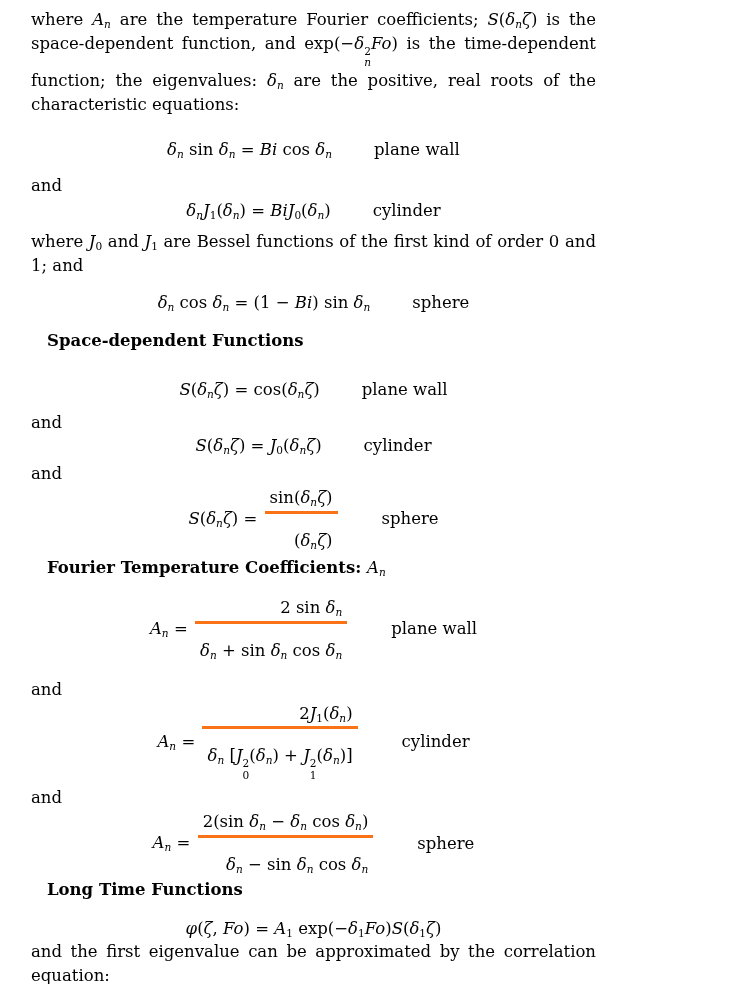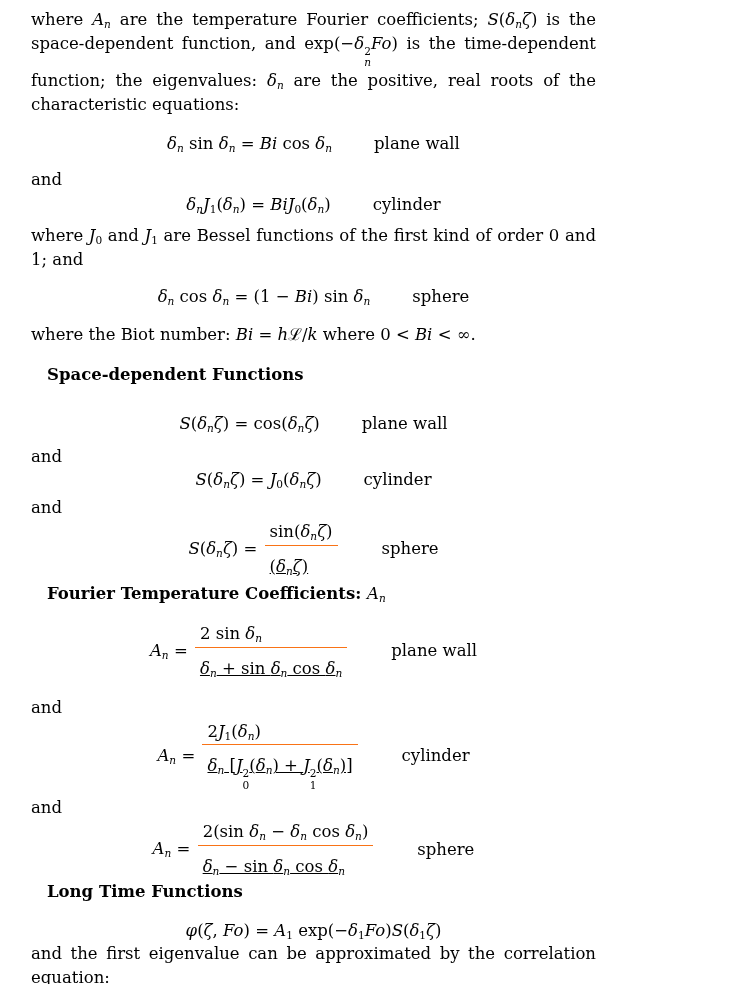--- a/index.html
+++ b/index.html
@@ -19,60 +19,59 @@
   .heading { margin: 16px; font-weight: bold; line-height: 24px; }
   .heading m { font-weight: normal; }
   m { font-style: italic; }
   sub { font-size: 0.64em; vertical-align: -0.3em; line-height: 0; }
   ss { display: inline-flex; flex-direction: column; align-items: flex-start;
        font-size: 0.64em; line-height: 1.1; vertical-align: -0.55em; }
   ss su, ss sb { display: block; font-style: normal; }
   .eq { display: flex; justify-content: center; align-items: center; line-height: 1.3; }
   .eqlabel { margin-left: 42px; white-space: nowrap; }
   .mrow { white-space: nowrap; }
-  .frac { display: inline-block; vertical-align: middle; text-align: left; margin: 0 2px; }
+  .frac { display: inline-block; vertical-align: middle; text-align: right; margin: 0 2px; }
   .frac .num { display: block; padding: 1px 5px 2px; }
-  .frac .den { display: block; border-top: 1px solid #f97316; padding: 10px 5px 1px; text-decoration: underline; }
+  .frac .den { display: block; border-top: 3px solid #f97316; padding: 16px 5px 1px; }
   .bigd { line-height: 0; vertical-align: middle; font-weight: 300; }
   .bigd.paren { font-size: 42px; }
   .bigd.bracket { font-size: 54px; }
   .exp { font-size: 11px; line-height: 0; }
   .exp-paren { vertical-align: 15px; margin-left: 1px; }
   .exp-bracket { vertical-align: 24px; margin-left: 1px; }
 </style>
 </head>
 <body>
 
 <div class="page">
 
   <p class="para">where <m>A</m><sub><m>n</m></sub> are the temperature Fourier coefficients; <m>S</m>(<m>δ</m><sub><m>n</m></sub><m>ζ</m>) is the space-dependent function, and exp(−<m>δ</m><ss>
         <su>2</su>
         <sb><m>n</m></sb>
       </ss><m>Fo</m>) is the time-dependent function; the eigenvalues: <m>δ</m><sub><m>n</m></sub> are the positive, real roots of the characteristic equations:</p>
 
-  <div class="eq" style="margin-top:16px">
+  <div class="eq" style="margin-top:22px">
     <span class="mrow"><m>δ</m><sub><m>n</m></sub> sin <m>δ</m><sub><m>n</m></sub> = <m>Bi</m> cos <m>δ</m><sub><m>n</m></sub></span>
     <span class="eqlabel">plane wall</span>
   </div>
 
   <p class="para" style="margin-top:14px">and</p>
 
   <div class="eq" style="margin-top:2px">
     <span class="mrow"><m>δ</m><sub><m>n</m></sub><m>J</m><sub>1</sub>(<m>δ</m><sub><m>n</m></sub>) = <m>BiJ</m><sub>0</sub>(<m>δ</m><sub><m>n</m></sub>)</span>
     <span class="eqlabel">cylinder</span>
   </div>
 
   <p class="para" style="margin-top:8px">where <m>J</m><sub>0</sub> and <m>J</m><sub>1</sub> are Bessel functions of the first kind of order 0 and 1; and</p>
 
   <div class="eq" style="margin-top:14px">
     <span class="mrow"><m>δ</m><sub><m>n</m></sub> cos <m>δ</m><sub><m>n</m></sub> = (1 − <m>Bi</m>) sin <m>δ</m><sub><m>n</m></sub></span>
     <span class="eqlabel">sphere</span>
   </div>
 
-  <p class="para" style="margin-top:16px">where the Biot number: <m>Bi</m> = <m>h</m>ℒ/<m>k</m> where 0 &lt; <m>Bi</m> &lt; ∞.</p>
 
   <p class="heading">Space-dependent Functions</p>
 
   <div class="eq" style="margin-top:26px">
     <span class="mrow"><m>S</m>(<m>δ</m><sub><m>n</m></sub><m>ζ</m>) = cos(<m>δ</m><sub><m>n</m></sub><m>ζ</m>)</span>
     <span class="eqlabel">plane wall</span>
   </div>
 
   <p class="para" style="margin-top:10px">and</p>
 

